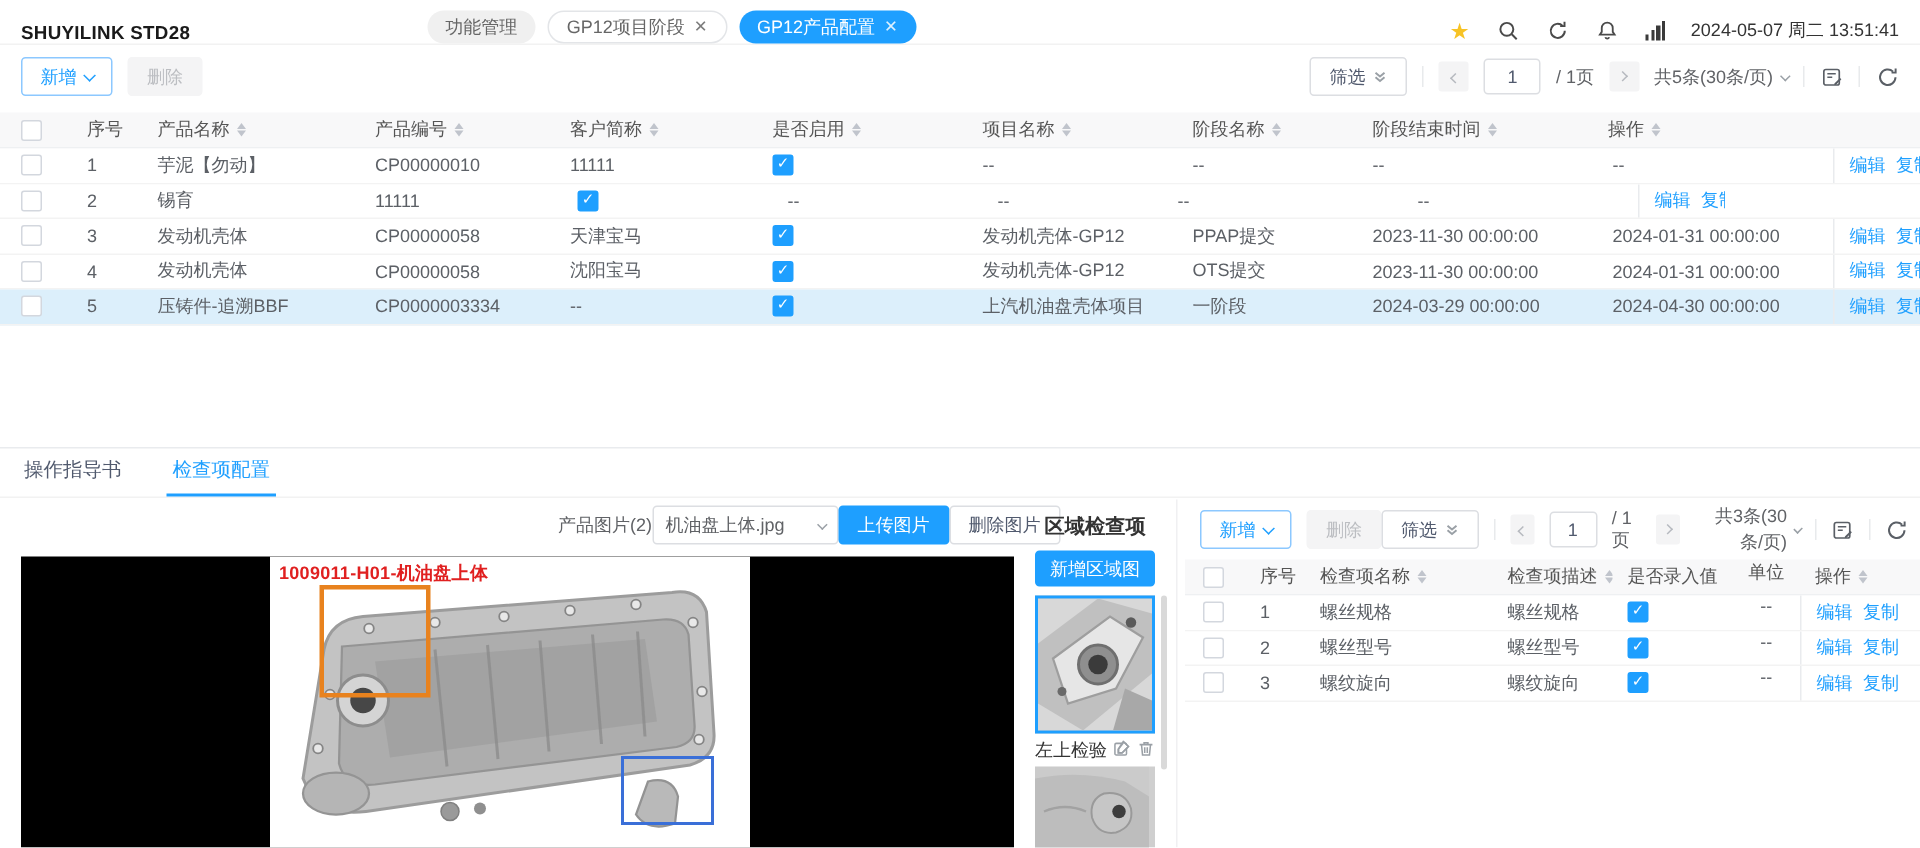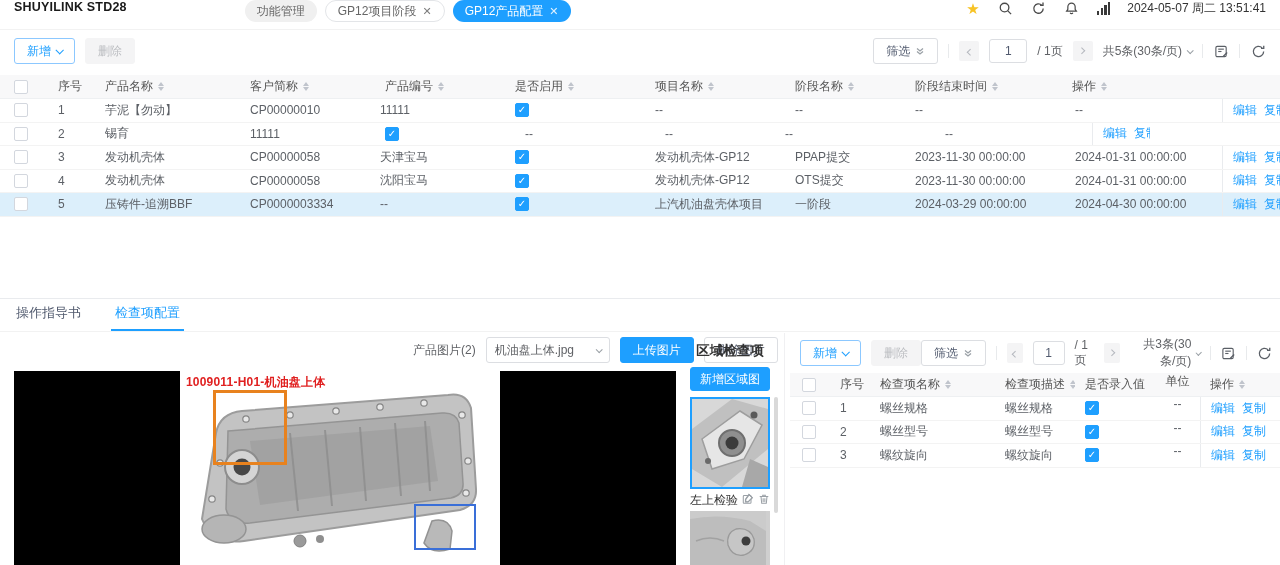--- a/index.html
+++ b/index.html
@@ -1,21 +1,21 @@
 <!DOCTYPE html>
 <html><head>
 <meta charset="utf-8">
 <style>
   * { margin:0; padding:0; box-sizing:border-box; }
   html,body { background:#fff; }
   body { font-family:"Liberation Sans","DejaVu Sans",sans-serif; font-size:12px; color:#606266; }
   #page { position:relative; width:1280px; height:565px; background:#fff; overflow:hidden; }
 
   
-  #topbar { position:absolute; top:0; left:0; right:0; height:30px; display:flex; align-items:flex-start; padding:0 14px; border-bottom:1px solid #f2f2f2; background:#fff; }
+  #topbar { position:absolute; top:0; left:0; right:0; height:30px; display:flex; align-items:flex-end; padding:0 14px; border-bottom:1px solid #f2f2f2; background:#fff;gap:40px; }
   .logo { font-weight:bold; font-size:12.5px; color:#1a1a1a; letter-spacing:.2px; }
   .tabs { display:flex; gap:8px; margin-left:118px; align-items:center; }
   .pill { height:22px; display:flex; align-items:center; gap:6px; padding:0 12px; border-radius:11px; font-size:12px; color:#666; background:#f0f0f0; cursor:pointer; white-space:nowrap; }
   .pill.bordered { background:#fff; border:1px solid #e3e5e8; }
   .pill.active { background:#1e9fff; color:#fff; border:none; }
   .pill .x { font-size:11px; line-height:1; opacity:.85; }
   .tb-right { margin-left:auto; display:flex; align-items:center; gap:17px; }
   .ico { display:inline-flex; align-items:center; justify-content:center; width:16px; height:16px; color:#4a4a4a; }
   .star { color:#f7c325; font-size:15px; }
   .sigbars { display:flex; align-items:flex-end; gap:1.5px; height:13px; }
@@ -61,21 +61,21 @@
   .k-cb{width:40px; padding-left:12px;} .k-no{width:40px;} .k-name{width:125px;} .k-desc{width:80px;}
   .k-val{width:70px;} .k-unit{width:55px;flex-direction:column;} .k-op{width:80px;}
 
   
   #bottom { position:absolute; top:298px; left:0; right:0; bottom:0; border-top:1px solid #e9ebee; background:#fff; }
   #btabs { height:33px; display:flex; align-items:flex-end; padding-left:12px; gap:26px; border-bottom:1px solid #f2f2f2; }
   .btab { font-size:13px; color:#515a6e; padding:7px 4px; cursor:pointer; border-bottom:2px solid transparent; }
   .btab.active { color:#1e9fff; border-bottom-color:#1e9fff; }
 
   #left-info { position:absolute; top:40px; left:18px; font-size:13px; color:#515a6e; display:flex; align-items:center; }
-  #img-controls { position:absolute; top:38px; left:372px; display:flex; align-items:center; gap:10px;margin-left:41px; }
+  #img-controls { position:absolute; top:38px; left:372px; display:flex; align-items:center; gap:0; }
   .select { width:124px; height:26px; border:1px solid #dcdee2; border-radius:3px; display:flex; align-items:center; padding:0 8px; color:#606266; cursor:pointer; background:#fff; }
   .select .chev-sm { margin-left:auto; }
 
   #img-area { position:absolute; top:72px; left:14px; width:662px; height:200px; background:#000; overflow:hidden; }
   #photo { position:absolute; left:166px; top:0; width:320px; height:200px; background:#fff; }
   #annotation { position:absolute; left:6px; top:3px; color:#e02020; font-weight:bold; font-size:12px; letter-spacing:.2px; }
   #box-orange { position:absolute; left:33px; top:19px; width:74px; height:75px; border:3px solid #e8821e; }
   #box-blue { position:absolute; left:234px; top:133px; width:62px; height:46px; border:2px solid #3a6fd8; }
 
   #region-panel { position:absolute; top:0; left:685px; width:96px; bottom:0; }
@@ -200,29 +200,29 @@
     <div class="th c-no">
           <span>序号</span>
         </div>
         <div class="th c-name">
           <span>产品名称</span>
           <span class="sort">
             <i class="su"></i>
             <i class="sd"></i>
           </span>
         </div>
+        <div class="th c-code">
+          <span>产品编号</span>
+          <span class="sort">
+            <i class="su"></i>
+            <i class="sd"></i>
+          </span>
+        </div>
         <div class="th c-cust">
           <span>客户简称</span>
-          <span class="sort">
-            <i class="su"></i>
-            <i class="sd"></i>
-          </span>
-        </div>
-        <div class="th c-code">
-          <span>产品编号</span>
           <span class="sort">
             <i class="su"></i>
             <i class="sd"></i>
           </span>
         </div>
         <div class="th c-enabled">
           <span>是否启用</span>
           <span class="sort">
             <i class="su"></i>
             <i class="sd"></i>

